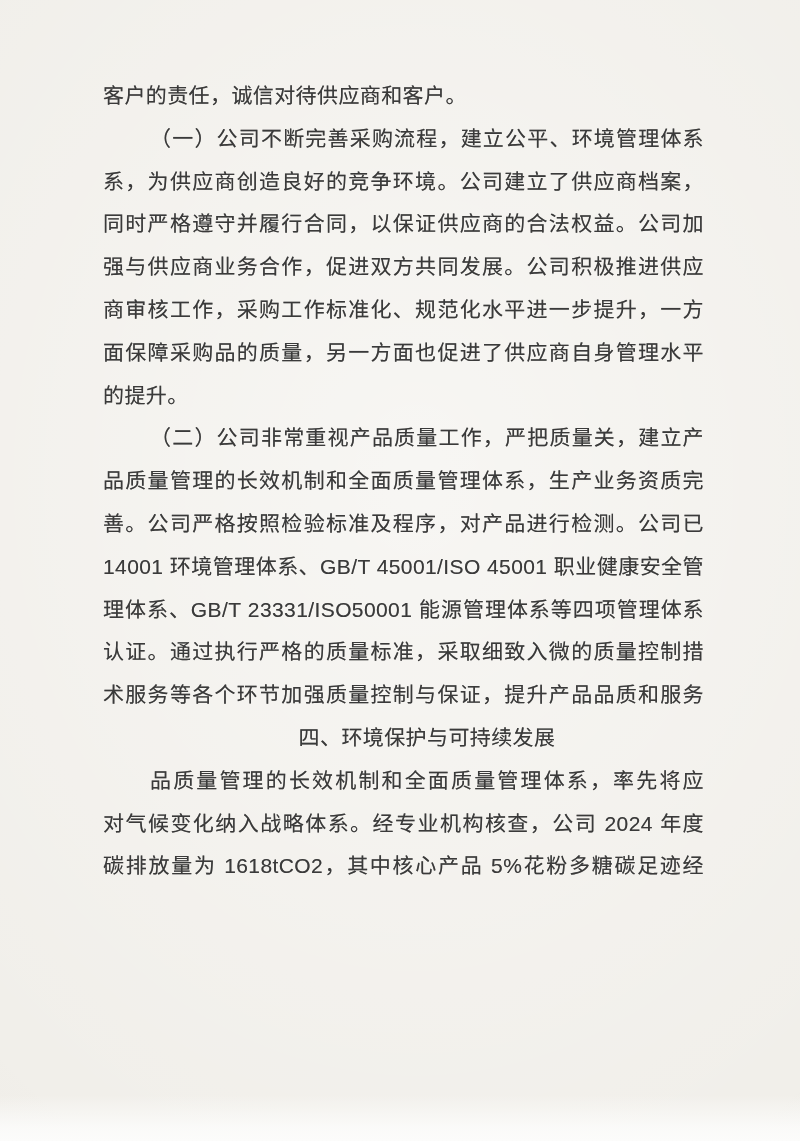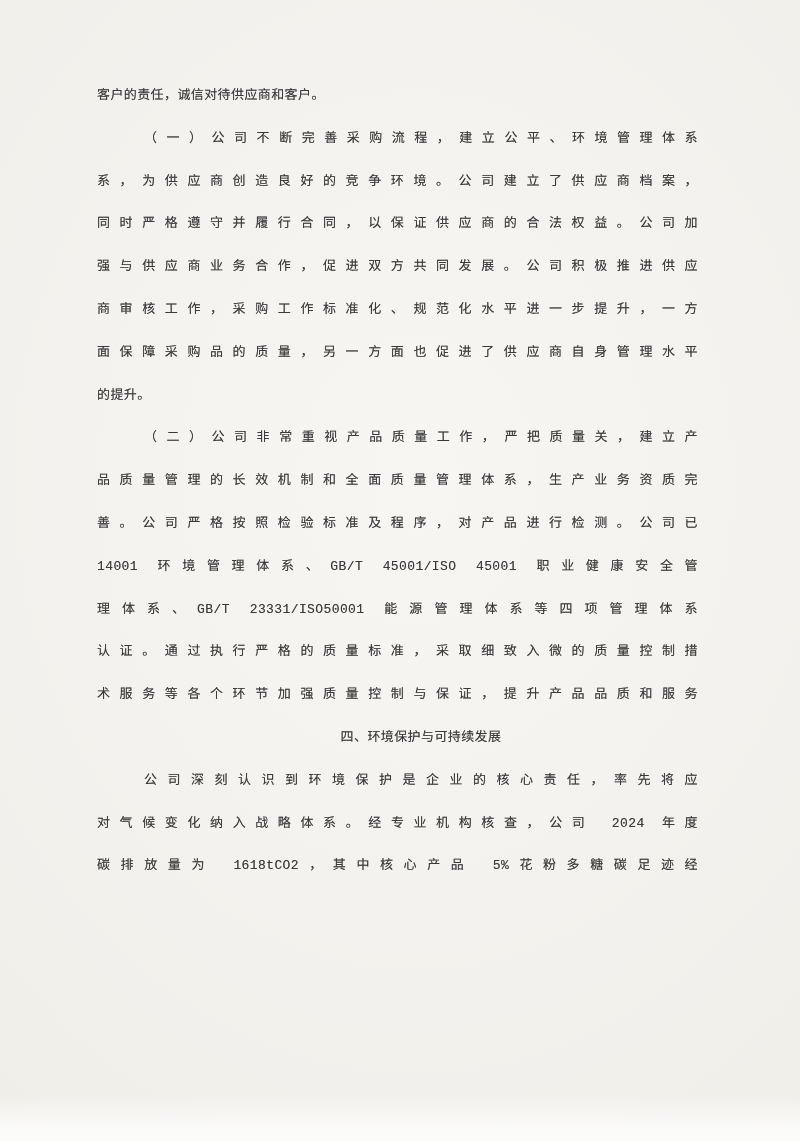--- a/index.html
+++ b/index.html
@@ -28,25 +28,25 @@
     left: 0; right: 0; bottom: 0;
     height: 46px;
     background: linear-gradient(to bottom,
       rgba(252,252,251,0) 0%,
       rgba(252,252,251,0.85) 70%,
       #fcfcfb 100%);
     pointer-events: none;
   }
   .content {
     position: absolute;
-    left: 97px;
+    left: 103px;
     top: 75px;
     width: 601px;
-    font-family: Liberation Mono, monospace;
-    font-size: 13px;
+    font-family: Liberation Sans, sans-serif;
+    font-size: 21px;
     color: var(--ink, #3a3a3a);
     text-shadow: 0 0 0.6px rgba(58,58,58,0.5);
   }
   .line {
     height: 42.8px;
     line-height: 42.8px;
     text-align: left;
     letter-spacing: 0.4px;
   }
   .line.justify {
@@ -73,18 +73,18 @@
       <div class="line justify">面保障采购品的质量，另一方面也促进了供应商自身管理水平</div>
       <div class="line">的提升。</div>
       <div class="line indent justify">（二）公司非常重视产品质量工作，严把质量关，建立产</div>
       <div class="line justify">品质量管理的长效机制和全面质量管理体系，生产业务资质完</div>
       <div class="line justify">善。公司严格按照检验标准及程序，对产品进行检测。公司已</div>
       <div class="line justify">14001 环境管理体系、GB/T 45001/ISO 45001 职业健康安全管</div>
       <div class="line justify">理体系、GB/T 23331/ISO50001 能源管理体系等四项管理体系</div>
       <div class="line justify">认证。通过执行严格的质量标准，采取细致入微的质量控制措</div>
       <div class="line justify">术服务等各个环节加强质量控制与保证，提升产品品质和服务</div>
       <div class="line indent">四、环境保护与可持续发展</div>
-      <div class="line indent justify">公司深刻认识到环境保护是企业的核心责任，率先将应</div>
+      <div class="line indent justify">品质量管理的长效机制和全面质量管理体系，率先将应</div>
       <div class="line justify">对气候变化纳入战略体系。经专业机构核查，公司 2024 年度</div>
       <div class="line justify">碳排放量为 1618tCO2，其中核心产品 5%花粉多糖碳足迹经</div>
     </div>
   <div class="bottom-edge"></div>
 </div>
 
 </body></html>

